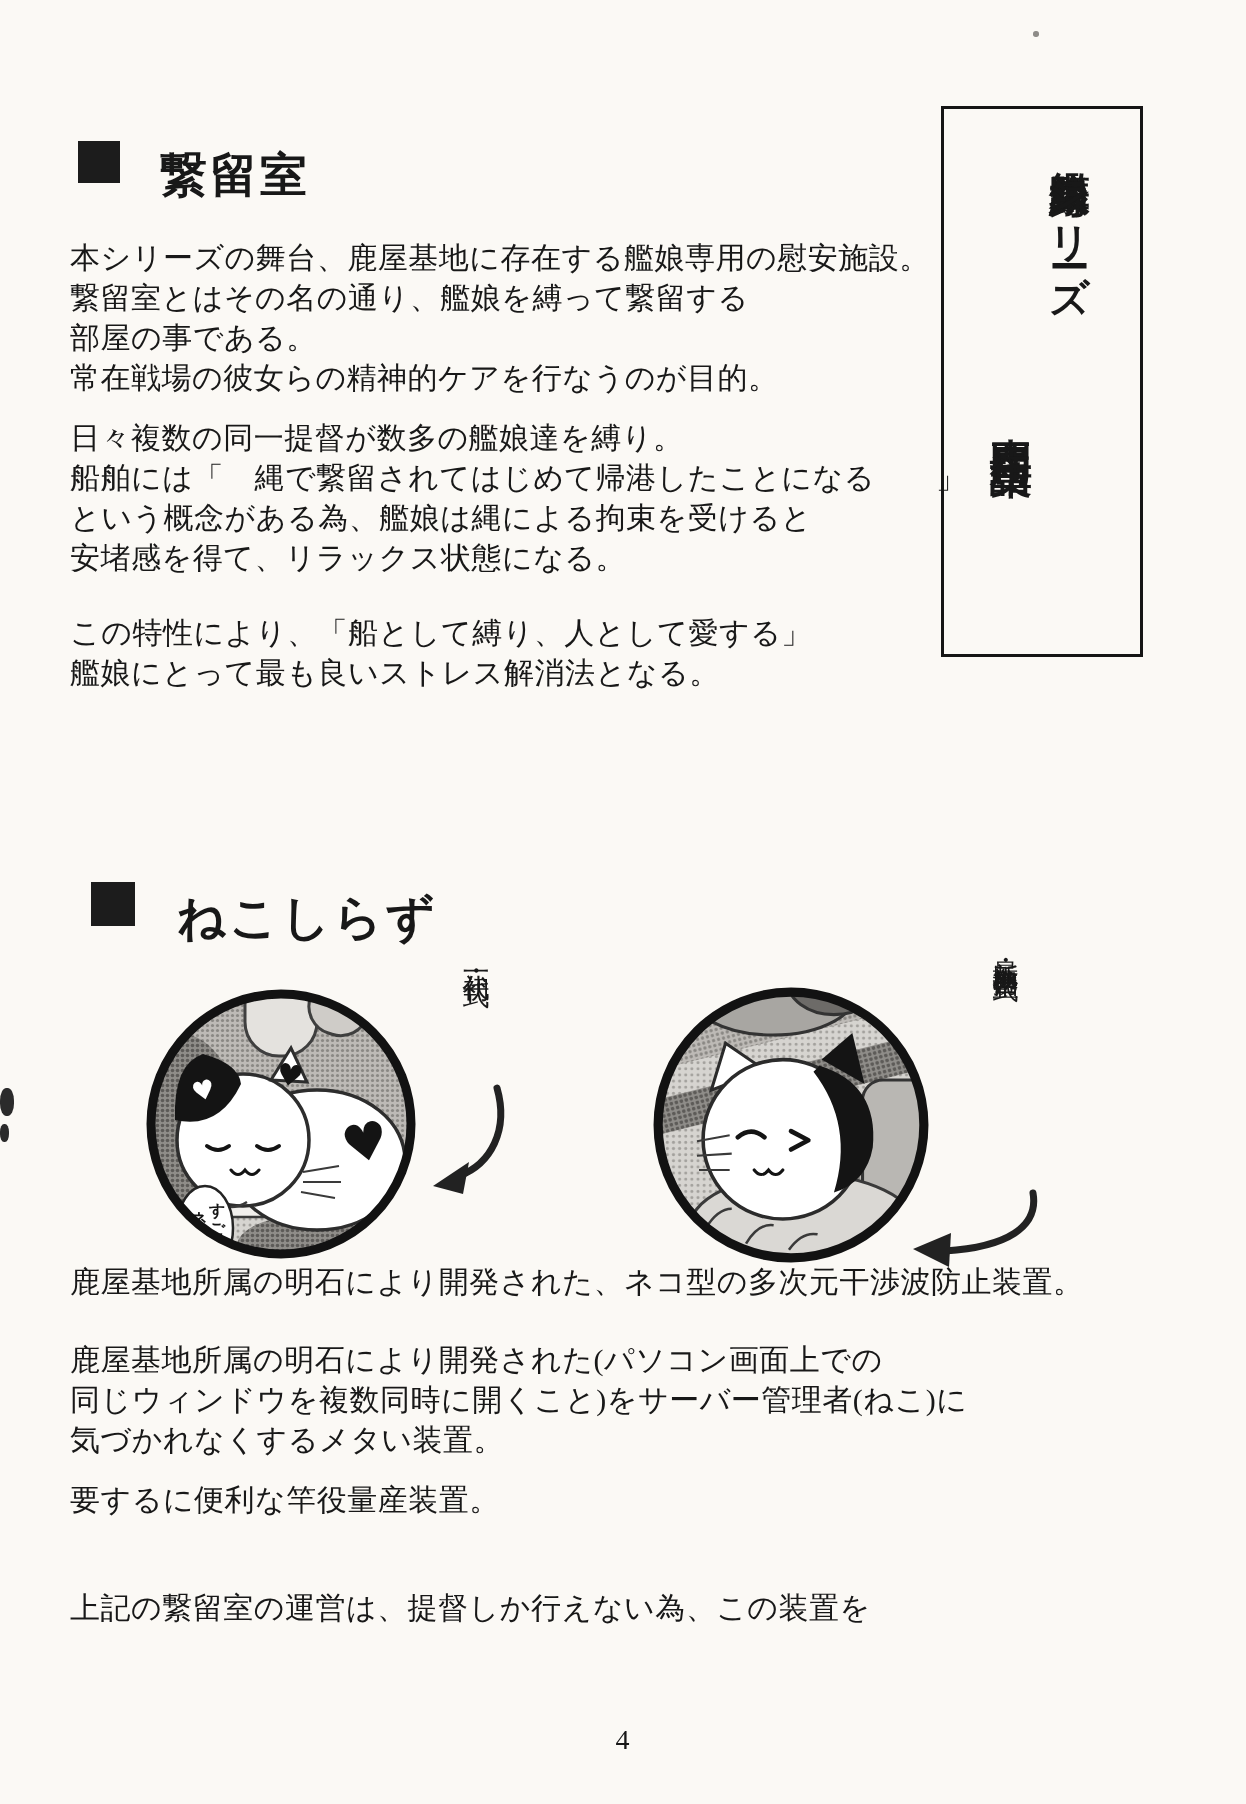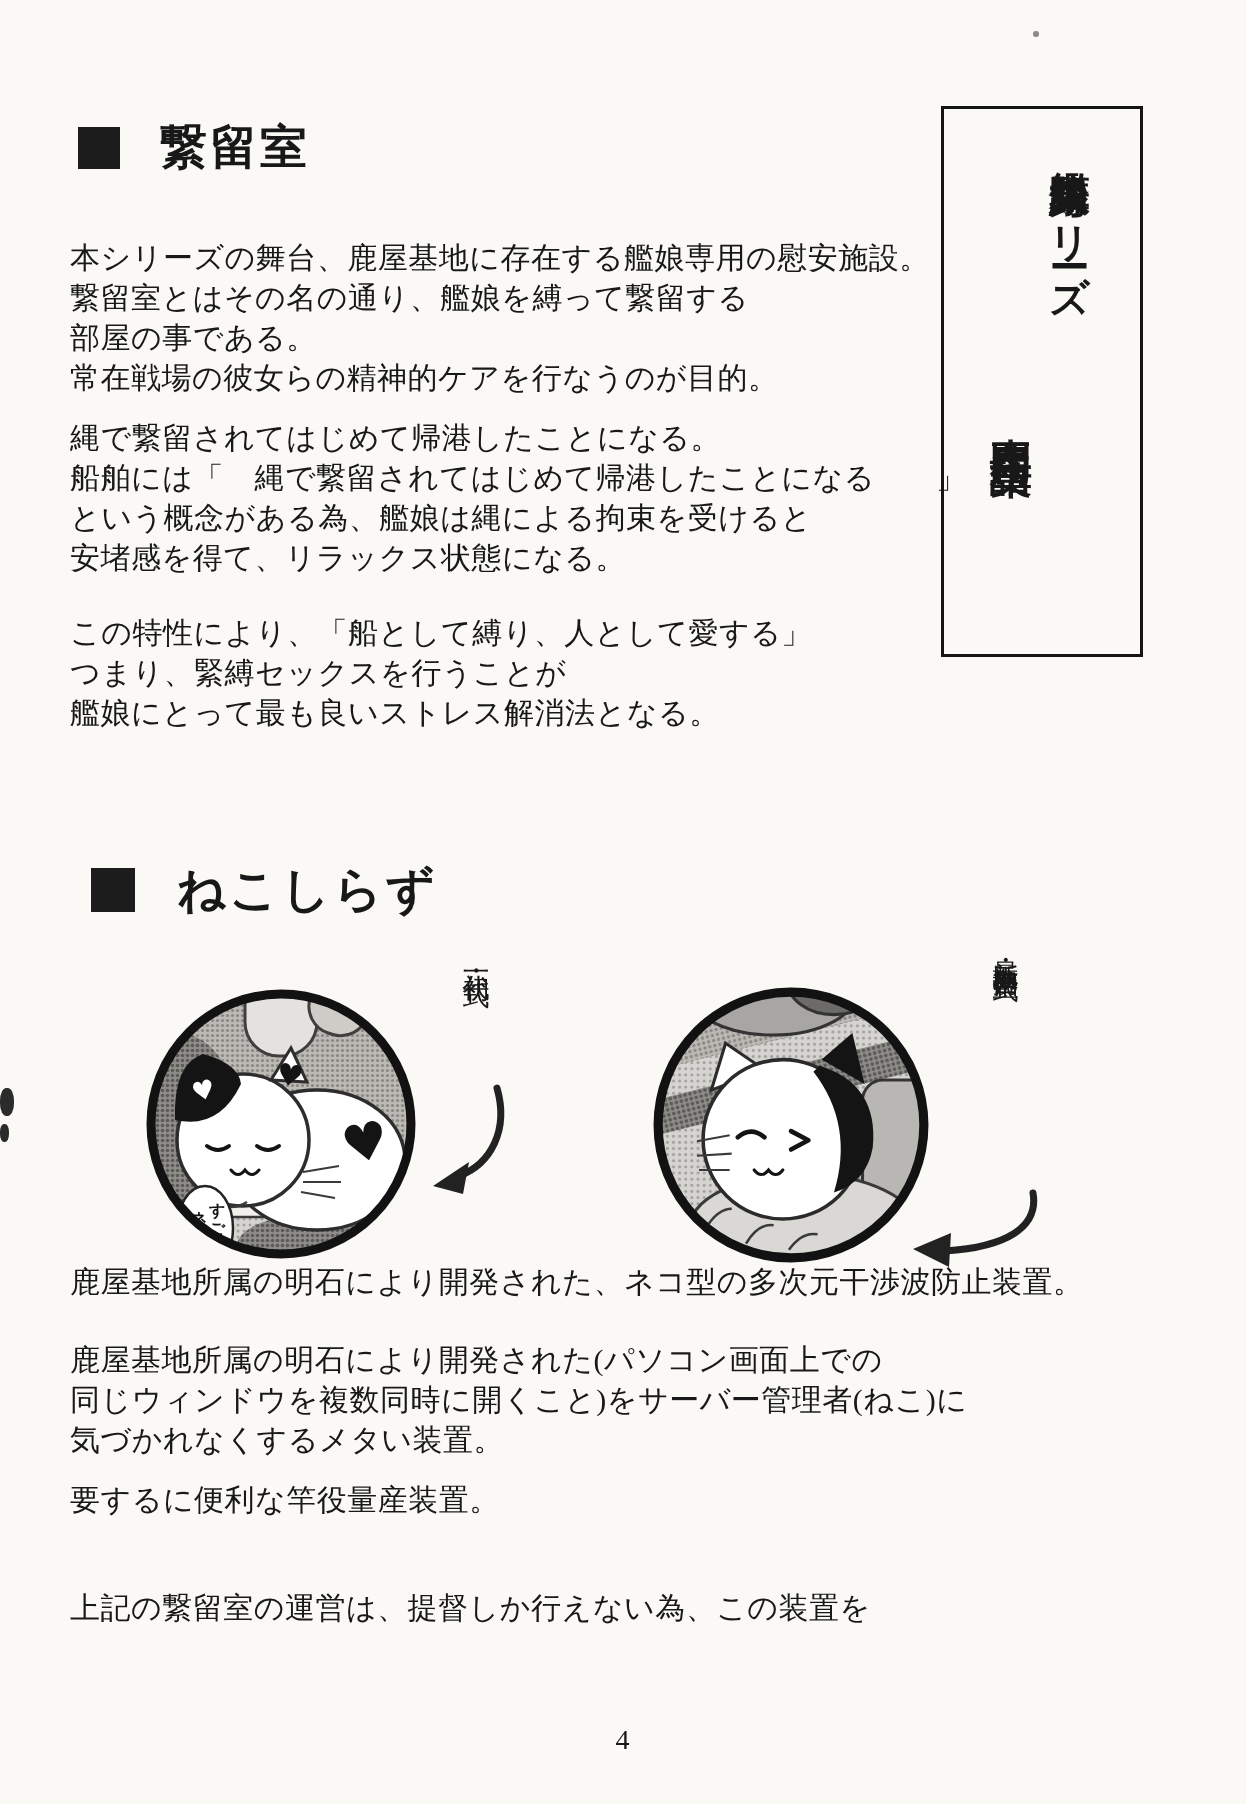--- a/index.html
+++ b/index.html
@@ -6,21 +6,21 @@
   body{
     width:1246px;height:1804px;position:relative;
     background:#fbf9f5;
     font-family:"Liberation Serif","DejaVu Serif",serif;
     color:#181818;
     overflow:hidden;
   }
   .abs{position:absolute;}
   .heading{display:flex;align-items:center;}
   .sq{background:#1c1c1c;flex:0 0 auto;}
-  .h-title{font-weight:bold;white-space:nowrap;letter-spacing:3px;}
+  .h-title{font-weight:bold;white-space:nowrap;letter-spacing:3px;margin-top:28px;}
   .para .line{white-space:nowrap;font-size:30px;line-height:40px;letter-spacing:0.5px;}
   .vtext{
     writing-mode:vertical-rl;text-orientation:mixed;
     white-space:nowrap;font-weight:bold;
   }
   .vlabel{
     writing-mode:vertical-rl;text-orientation:mixed;
     white-space:nowrap;font-size:27px;letter-spacing:2px;
   }
   .glossary-box{border:3px solid #151515;background:transparent;}
@@ -36,29 +36,28 @@
 </div>
 
 <div class="abs para" style="left:70px;top:238px;">
   <div class="line">本シリーズの舞台、鹿屋基地に存在する艦娘専用の慰安施設。</div>
   <div class="line">繋留室とはその名の通り、艦娘を縛って繋留する</div>
   <div class="line">部屋の事である。</div>
   <div class="line">常在戦場の彼女らの精神的ケアを行なうのが目的。</div>
 </div>
 
 <div class="abs para" style="left:70px;top:418px;">
-  <div class="line">縄で繋留されてはじめて帰港したことになる。</div>
+  <div class="line">日々複数の同一提督が数多の艦娘達を縛り。</div>
   <div class="line">船舶には「　縄で繋留されてはじめて帰港したことになる　　」</div>
   <div class="line">という概念がある為、艦娘は縄による拘束を受けると</div>
   <div class="line">安堵感を得て、リラックス状態になる。</div>
 </div>
 
 <div class="abs para" style="left:70px;top:613px;">
   <div class="line">この特性により、「船として縛り、人として愛する」</div>
-  <div class="line">つまり、緊縛セックスを行うことが</div>
   <div class="line">艦娘にとって最も良いストレス解消法となる。</div>
 </div>
 
 <div class="abs glossary-box" style="left:941px;top:106px;width:196px;height:545px;"></div>
 <div class="abs vtext" style="left:1042px;top:140px;font-size:40px;letter-spacing:2px;">艦娘緊縛録シリーズ</div>
 <div class="abs vtext" style="left:983px;top:404px;font-size:42px;letter-spacing:5px;">専門用語集</div>
 
 <div class="abs heading" style="left:67px;top:858px;gap:42px;padding-left:24px;">
   <div class="sq" style="width:44px;height:44px;"></div>
   <div class="h-title" style="font-size:48px;">ねこしらず</div>

